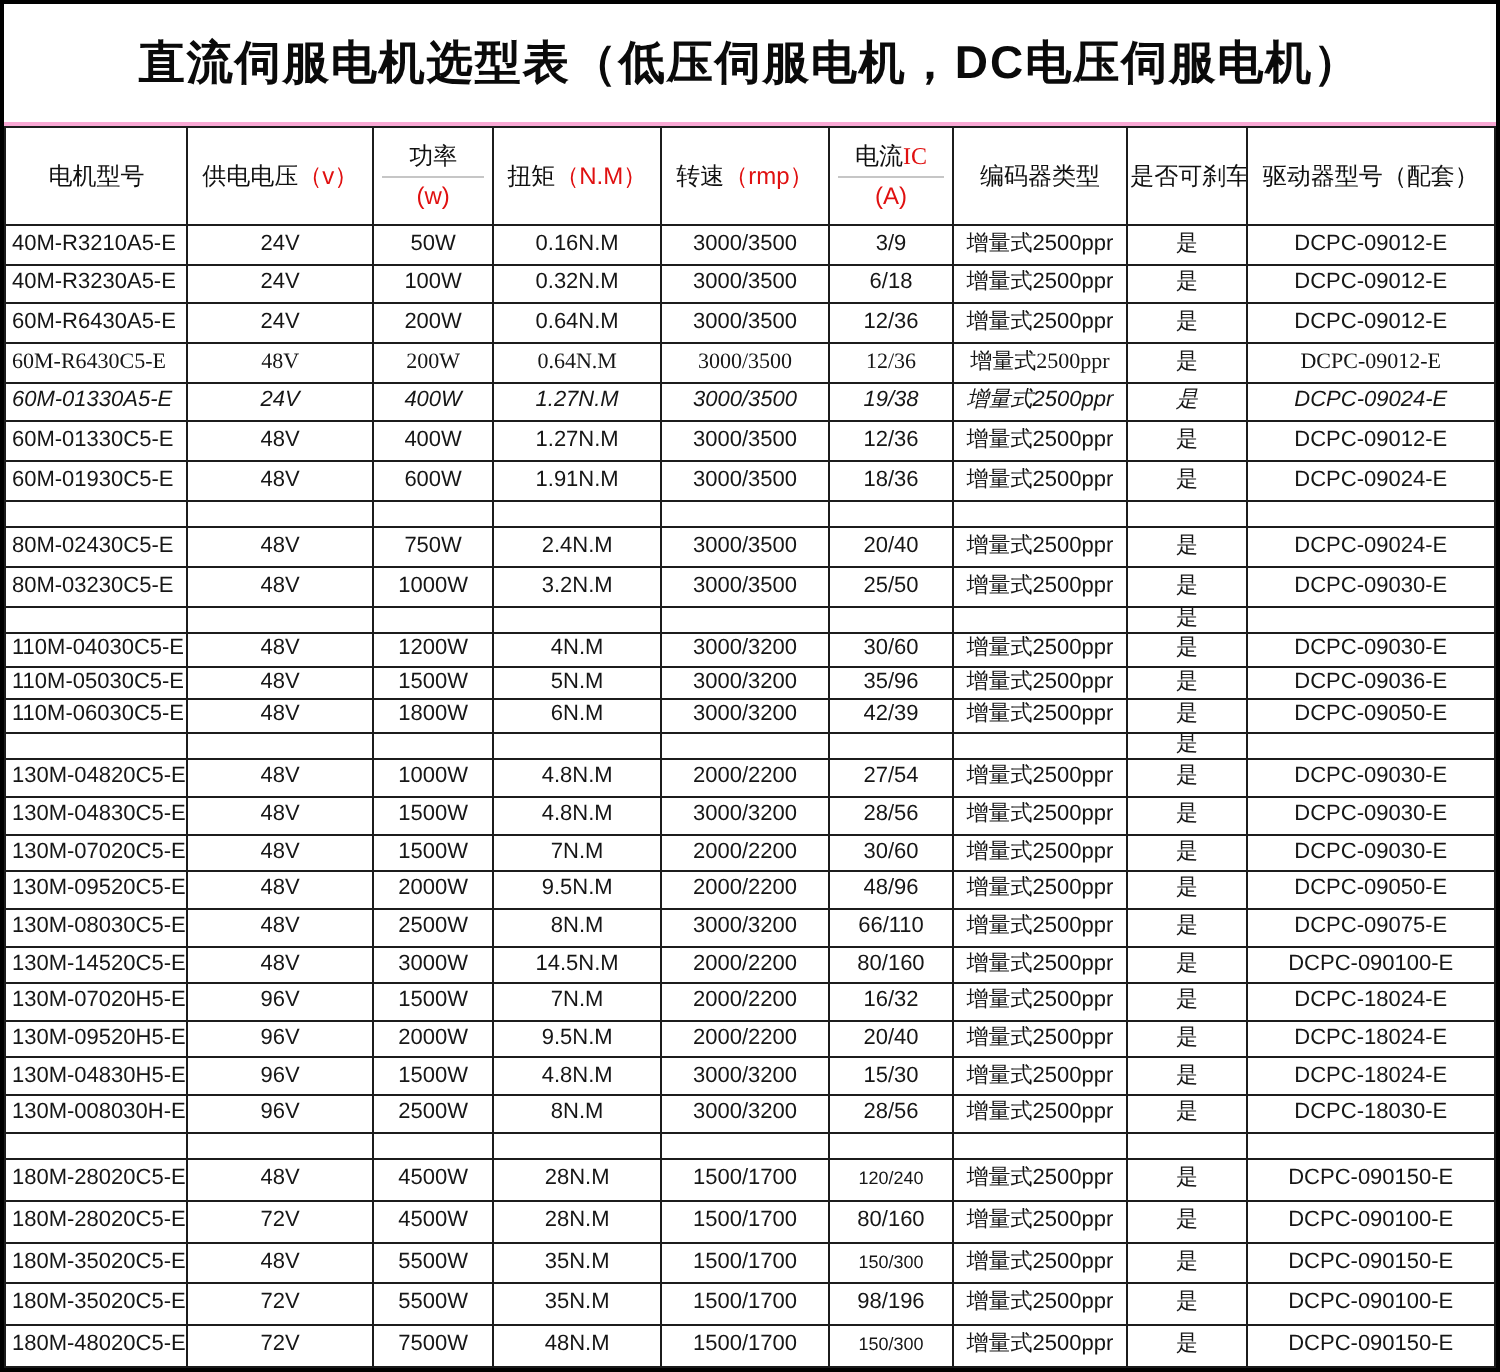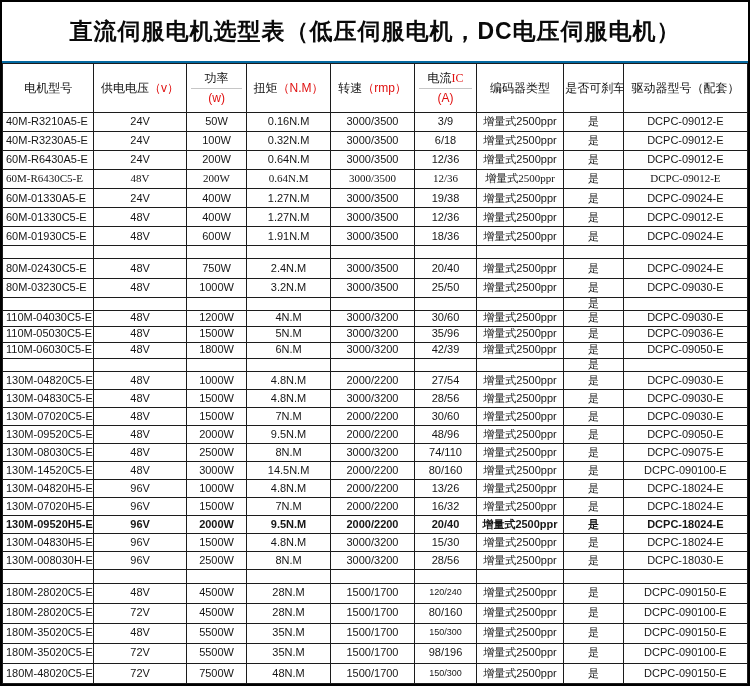--- a/index.html
+++ b/index.html
@@ -5,21 +5,21 @@
   html,body{margin:0;padding:0;background:#ffffff;width:750px;height:686px;overflow:hidden;}
   .sheet{
     width:750px;height:686px;box-sizing:border-box;
     border:2px solid #000;
     display:flex;flex-direction:column;
     font-family:"Liberation Sans","DejaVu Sans",sans-serif;
     color:#161616;background:#fff;
   }
   .title-bar{
     flex:0 0 59px;display:flex;align-items:center;justify-content:center;
-    border-bottom:2px solid #0369a1;
+    border-bottom:2px solid #f9a8d4;
     font-size:23px;font-weight:bold;letter-spacing:1px;color:#0a0a0a;
     white-space:nowrap;
   }
   table{border-collapse:collapse;table-layout:fixed;width:100%;flex:1 1 auto;}
   th,td{
     border:1px solid #1c1c1c;
     text-align:center;vertical-align:middle;
     font-size:11px;line-height:1.05;
     padding:0 1px;overflow:hidden;white-space:nowrap;
   }
@@ -104,21 +104,21 @@
           <td class="model">60M-R6430C5-E</td>
           <td>48V</td>
           <td>200W</td>
           <td>0.64N.M</td>
           <td>3000/3500</td>
           <td>12/36</td>
           <td>增量式2500ppr</td>
           <td>是</td>
           <td>DCPC-09012-E</td>
         </tr>
-        <tr style="height: 19px;">
+        <tr style="height: 19px; font-style: italic;">
           <td class="model">60M-01330A5-E</td>
           <td>24V</td>
           <td>400W</td>
           <td>1.27N.M</td>
           <td>3000/3500</td>
           <td>19/38</td>
           <td>增量式2500ppr</td>
           <td>是</td>
           <td>DCPC-09024-E</td>
         </tr>
@@ -275,59 +275,48 @@
           <td>增量式2500ppr</td>
           <td>是</td>
           <td>DCPC-09050-E</td>
         </tr>
         <tr style="height: 18px; padding-left: 25px;">
           <td class="model">130M-08030C5-E</td>
           <td>48V</td>
           <td>2500W</td>
           <td>8N.M</td>
           <td>3000/3200</td>
-          <td>74/110</td>
+          <td>66/110</td>
           <td>增量式2500ppr</td>
           <td>是</td>
           <td>DCPC-09075-E</td>
         </tr>
         <tr style="height: 18px;">
           <td class="model">130M-14520C5-E</td>
           <td>48V</td>
           <td>3000W</td>
           <td>14.5N.M</td>
           <td>2000/2200</td>
           <td>80/160</td>
           <td>增量式2500ppr</td>
           <td>是</td>
           <td>DCPC-090100-E</td>
-        </tr>
-        <tr style="height: 18px;">
-          <td class="model">130M-04820H5-E</td>
-          <td>96V</td>
-          <td>1000W</td>
-          <td>4.8N.M</td>
-          <td>2000/2200</td>
-          <td>13/26</td>
-          <td>增量式2500ppr</td>
-          <td>是</td>
-          <td>DCPC-18024-E</td>
         </tr>
         <tr style="height: 18px;">
           <td class="model">130M-07020H5-E</td>
           <td>96V</td>
           <td>1500W</td>
           <td>7N.M</td>
           <td>2000/2200</td>
           <td>16/32</td>
           <td>增量式2500ppr</td>
           <td>是</td>
           <td>DCPC-18024-E</td>
         </tr>
-        <tr style="height: 18px; font-weight: bold;">
+        <tr style="height: 18px;">
           <td class="model">130M-09520H5-E</td>
           <td>96V</td>
           <td>2000W</td>
           <td>9.5N.M</td>
           <td>2000/2200</td>
           <td>20/40</td>
           <td>增量式2500ppr</td>
           <td>是</td>
           <td>DCPC-18024-E</td>
         </tr>

